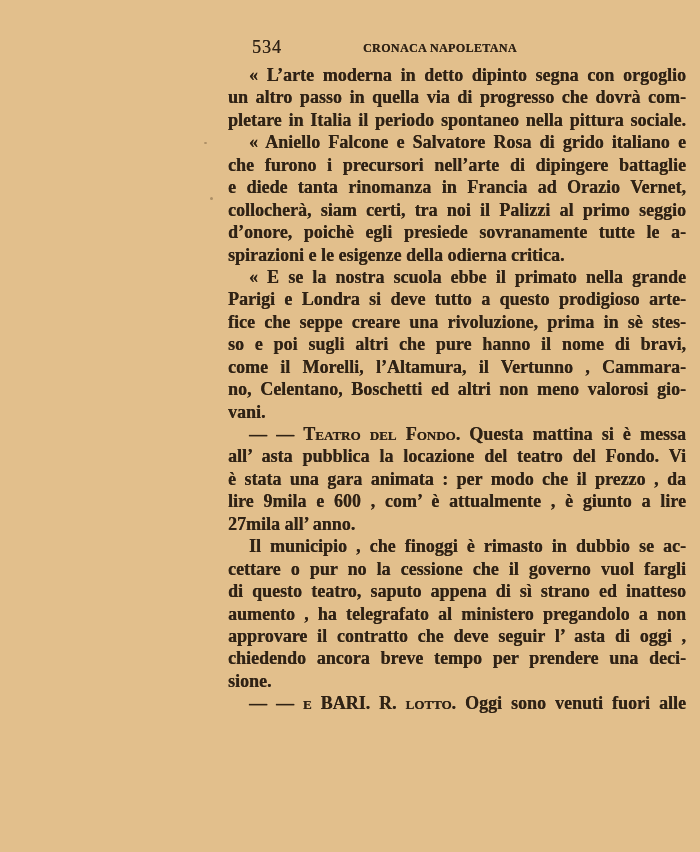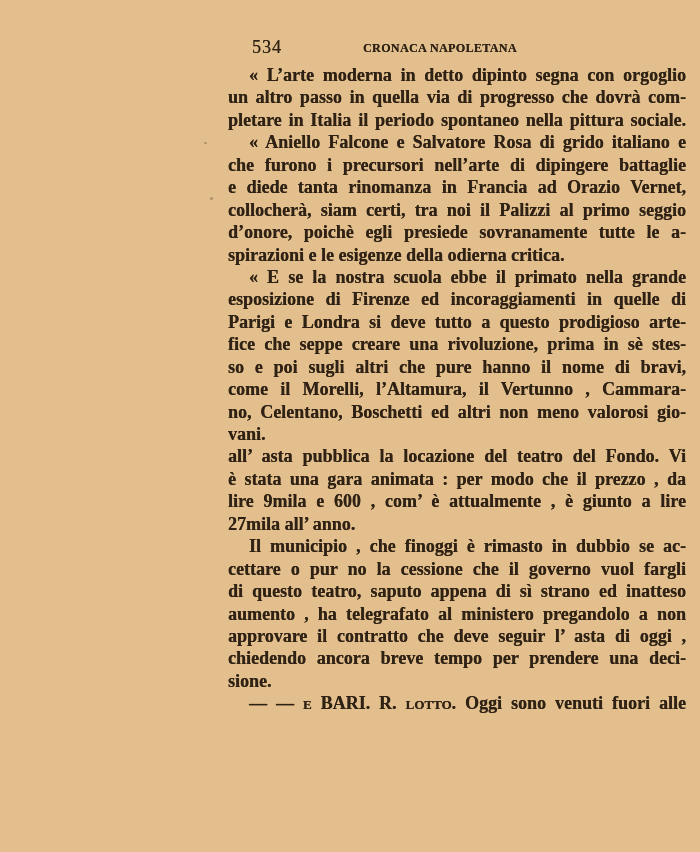--- a/index.html
+++ b/index.html
@@ -61,28 +61,32 @@
     <div class="ln in">« L’arte moderna in detto dipinto segna con orgoglio</div>
     <div class="ln">un altro passo in quella via di progresso che dovrà com-</div>
     <div class="ln">pletare in Italia il periodo spontaneo nella pittura sociale.</div>
     <div class="ln in">« Aniello Falcone e Salvatore Rosa di grido italiano e</div>
     <div class="ln">che furono i precursori nell’arte di dipingere battaglie</div>
     <div class="ln">e diede tanta rinomanza in Francia ad Orazio Vernet,</div>
     <div class="ln">collocherà, siam certi, tra noi il Palizzi al primo seggio</div>
     <div class="ln">d’onore, poichè egli presiede sovranamente tutte le a-</div>
     <div class="ln short">spirazioni e le esigenze della odierna critica.</div>
     <div class="ln in">« E se la nostra scuola ebbe il primato nella grande</div>
-    <div class="ln">esposizione di Firenze ed incoraggiamenti in quelle di</div>
     <div class="ln">Parigi e Londra si deve tutto a questo prodigioso arte-</div>
     <div class="ln">fice che seppe creare una rivoluzione, prima in sè stes-</div>
     <div class="ln">so e poi sugli altri che pure hanno il nome di bravi,</div>
     <div class="ln">come il Morelli, l’Altamura, il Vertunno , Cammara-</div>
     <div class="ln">no, Celentano, Boschetti ed altri non meno valorosi gio-</div>
     <div class="ln short">vani.</div>
 
+    <div class="ln in">
+      <span>— —</span>
+      <span class="sc">Teatro del Fondo.</span>
+      <span>Questa mattina si è messa</span>
+    </div>
 
     <div class="ln">all’ asta pubblica la locazione del teatro del Fondo. Vi</div>
     <div class="ln">è stata una gara animata : per modo che il prezzo , da</div>
     <div class="ln">lire 9mila e 600 , com’ è attualmente , è giunto a lire</div>
     <div class="ln short">27mila all’ anno.</div>
     <div class="ln in">Il municipio , che finoggi è rimasto in dubbio se ac-</div>
     <div class="ln">cettare o pur no la cessione che il governo vuol fargli</div>
     <div class="ln">di questo teatro, saputo appena di sì strano ed inatteso</div>
     <div class="ln">aumento , ha telegrafato al ministero pregandolo a non</div>
     <div class="ln">approvare il contratto che deve seguir l’ asta di oggi ,</div>

